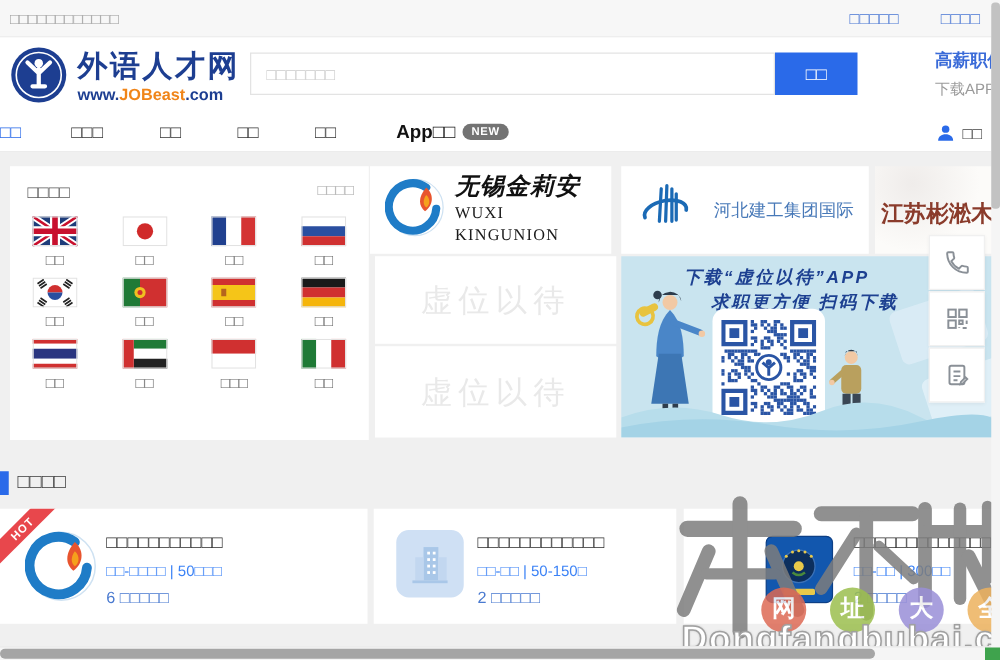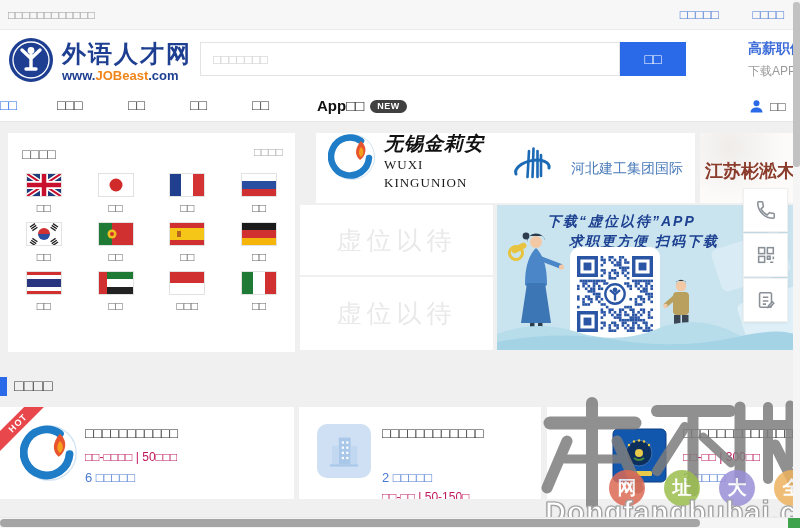--- a/index.html
+++ b/index.html
@@ -25,41 +25,41 @@
   .search-btn { position:absolute; left:620px; top:12px; width:66px; height:34px; background:#2a6ae9; color:#fff; font-size:14px; text-align:center; line-height:34px; cursor:pointer; }
   .promo { position:absolute; left:748px; top:10px; width:80px; white-space:nowrap; cursor:pointer; }
   .promo-title { font-size:14px; font-weight:bold; color:#3a6bd8; }
   .promo-sub { font-size:12px; color:#9a9a9a; margin-top:5px; }
 
   
   .navbar { position:absolute; left:0; top:90px; width:800px; height:32px; background:#fff; border-bottom:1px solid #e6e6e6; z-index:2; }
   .nav-item { position:absolute; top:0; line-height:31px; font-size:14px; color:#333; cursor:pointer; white-space:nowrap; }
   .nav-item.active { color:#2a6ae9; }
   .nav-item.app { font-weight:bold; font-size:15px; color:#111; }
-  .new-badge { display:inline-block; margin-left:6px; background:#404040; color:#fff; font-size:9px; font-weight:bold; line-height:13px; padding:0 7px; border-radius:8px; vertical-align:2px; letter-spacing:.5px; }
+  .new-badge { display:inline-block; margin-left:6px; background:#737373; color:#fff; font-size:9px; font-weight:bold; line-height:13px; padding:0 7px; border-radius:8px; vertical-align:2px; letter-spacing:.5px; }
   .nav-login { position:absolute; left:748px; top:0; height:32px; display:flex; align-items:center; cursor:pointer; }
   .person { width:17px; height:17px; display:block; }
   .login-label { font-size:13px; color:#444; margin-left:5px; white-space:nowrap; }
 
   .page-bg { position:absolute; left:0; top:122px; width:800px; height:406px; background:#f0f0f0; z-index:0; }
   .card { position:absolute; background:#fff; z-index:1; }
 
   
   .lang-panel { left:8px; top:133px; width:287px; height:219px; }
   .lp-head { position:relative; height:34px; padding:12px 12px 0 14px; }
   .lp-title { font-size:14px; color:#5a5a5a; }
   .lp-more { position:absolute; right:12px; top:12px; font-size:12px; color:#a8a8a8; cursor:pointer; }
   .lang-grid { display:grid; grid-template-columns:repeat(4,1fr); row-gap:7px; padding-top:6px; }
   .lang-cell { text-align:center; cursor:pointer; }
   .flag { width:36px; height:24px; margin:0 auto; }
   .flag svg { display:block; width:36px; height:24px; }
   .flag-label { font-size:12px; color:#666; margin-top:4px; }
 
   
-  .kingunion { left:316px; top:133px; width:193px; height:70px; display:flex; padding-left:12px; cursor:pointer; }
+  .kingunion { left:296px; top:133px; width:193px; height:70px; display:flex; align-items:center; padding-left:12px; cursor:pointer; }
   .ku-text { margin-left:8px; }
   .ku-cn { font-size:19px; font-weight:bold; font-style:italic; color:#111; letter-spacing:1px; line-height:22px; }
   .ku-en { font-family:"Liberation Serif", serif; font-size:13px; color:#1a1a1a; letter-spacing:1px; }
   .vacant { left:300px; top:205px; width:193px; height:70px; display:flex; align-items:center; justify-content:center; }
   .v2 { top:277px; height:73px; }
   .vacant-text { font-size:25px; color:#e9e9e9; letter-spacing:5px; }
   .hebei { left:497px; top:133px; width:198px; height:70px; display:flex; align-items:center; padding-left:12px; cursor:pointer; }
   .hb-name { width:138px; text-align:center; font-size:14px; color:#4879b8; line-height:19px; margin-left:4px; }
   .jiangsu { left:700px; top:133px; width:100px; height:70px; background:radial-gradient(circle at 30% 20%, #efecea 0%, #fcfbf9 60%); cursor:pointer; }
   .js-name { position:absolute; left:5px; top:26px; font-size:18px; font-weight:bold; color:#8a3b2b; white-space:nowrap; }
@@ -85,21 +85,21 @@
   .sec-title { position:absolute; left:14px; top:2px; font-size:16px; color:#3a3a3a; }
 
   
   .job { overflow:hidden; cursor:pointer; }
   .job1 { left:0; top:407px; width:294px; height:92px; }
   .job2 { left:299px; top:407px; width:242px; height:92px; }
   .job3 { left:547px; top:407px; width:253px; height:92px; }
   .ribbon { position:absolute; top:9px; left:-22px; width:80px; transform:rotate(-45deg); background:#e8474c; color:#fff; font-size:9px; font-weight:bold; text-align:center; padding:2px 0; letter-spacing:1px; }
   .job-logo { position:absolute; }
   .job-title { position:absolute; font-size:14px; color:#2b2b2b; white-space:nowrap; }
-  .job-meta { position:absolute; font-size:12px; color:#be185d; white-space:nowrap; }
+  .job-meta { position:absolute; font-size:12px; color:#3b82f6; white-space:nowrap; }
   .job-count { position:absolute; font-size:13px; color:#4a7ad0; white-space:nowrap; }
   .bldg-icon { position:absolute; left:18px; top:17px; width:54px; height:54px; background:#cfe0f4; border-radius:10px; display:flex; align-items:center; justify-content:center; }
 
   
   .wm { position:absolute; z-index:8; pointer-events:none; }
   .wm-strokes { left:535px; top:393px; width:265px; height:132px; opacity:.85; }
   .wm-badge { width:36px; height:36px; border-radius:50%; color:#fff; font-size:19px; font-weight:bold; text-align:center; line-height:36px; opacity:.85; }
   .b1 { left:609px; top:470px; background:#dd6a55; }
   .b2 { left:664px; top:470px; background:#9cbf4e; }
   .b3 { left:719px; top:470px; background:#9a8fd8; }
@@ -709,21 +709,21 @@
             <rect x="30" y="21" width="3" height="3"></rect>
             <rect x="24" y="28" width="3" height="3"></rect>
             <rect x="30" y="28" width="3" height="3"></rect>
             <rect x="24" y="35" width="3" height="3"></rect>
             <rect x="30" y="35" width="3" height="3"></rect>
           </g>
           <rect x="8" y="45" width="38" height="3" fill="#a9c7e8"></rect>
         </svg>
     </span>
     <div class="job-title" style="left:83px; top:18px;">□□□□□□□□□□□□</div>
-    <div class="job-meta" style="left:83px; top:43px;margin-top:40px;">□□-□□ | 50-150□</div>
+    <div class="job-meta" style="left:83px; top:43px;">□□-□□ | 50-150□</div>
     <div class="job-count" style="left:83px; top:63px;"><span>2</span> <span>□□□□□</span></div>
   </div>
 
   <div class="card job job3">
     <span class="job-logo" style="left:65px; top:21px;">
       <svg width="55" height="55" viewBox="0 0 55 55">
           <rect x="1" y="1" width="53" height="53" rx="5" fill="#1257ae" stroke="#0d3f85"></rect>
           <circle cx="27" cy="25" r="13" fill="#0c2f5e"></circle>
           <circle cx="27" cy="25" r="13" fill="none" stroke="#3c72b8"></circle>
           <g fill="#e8c94a">

